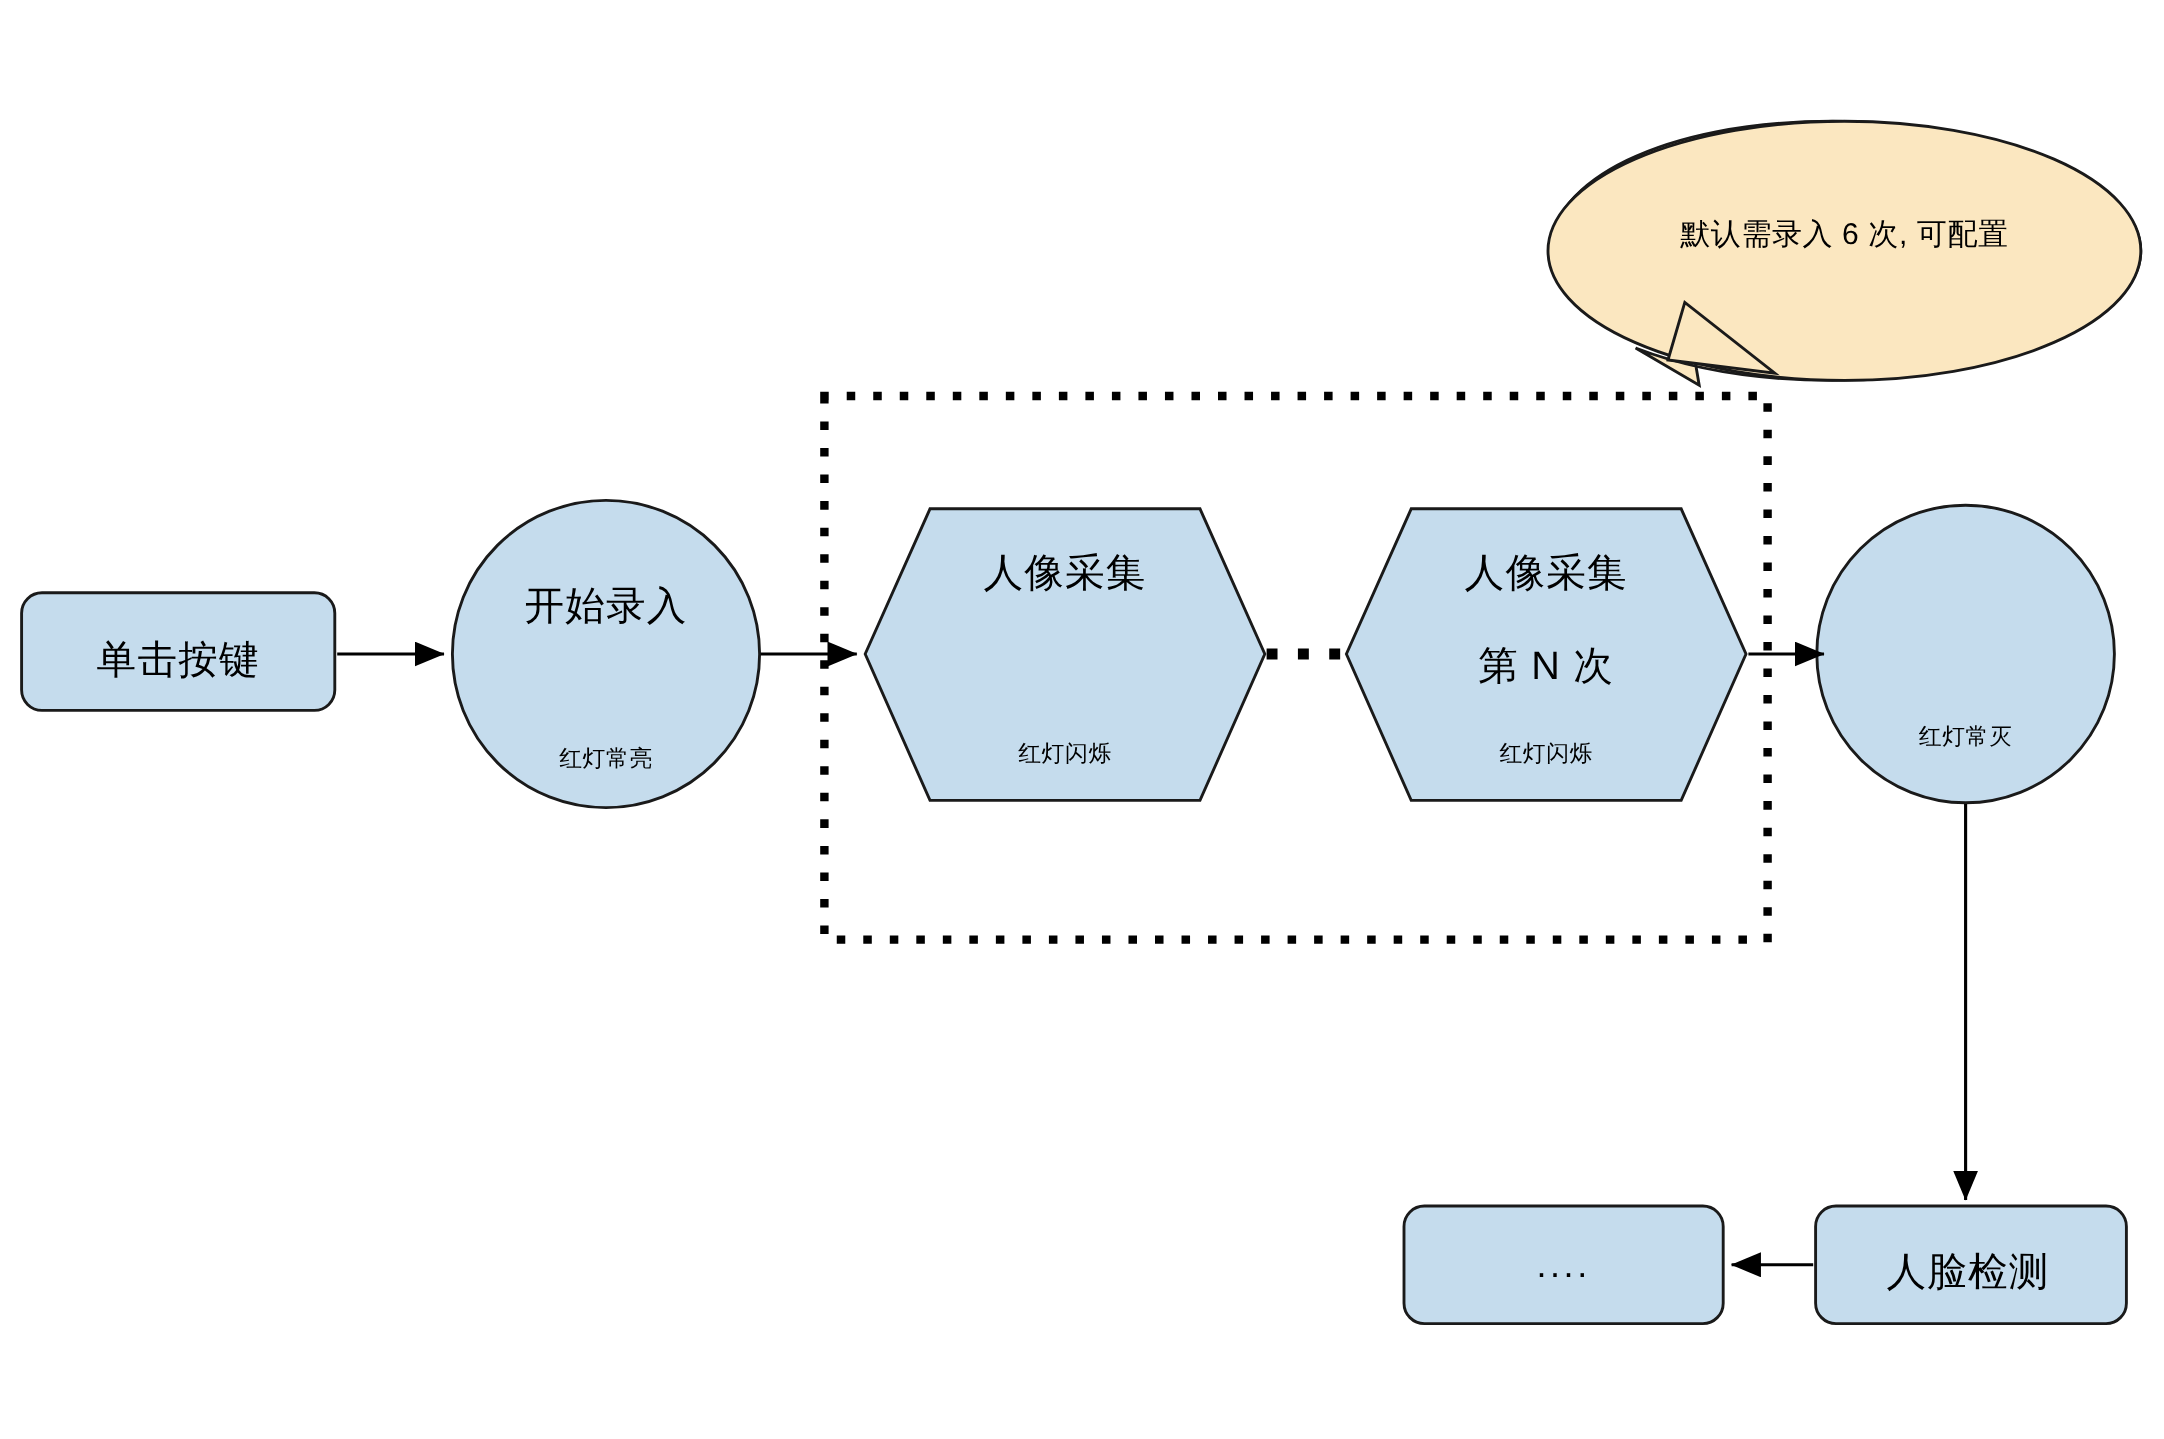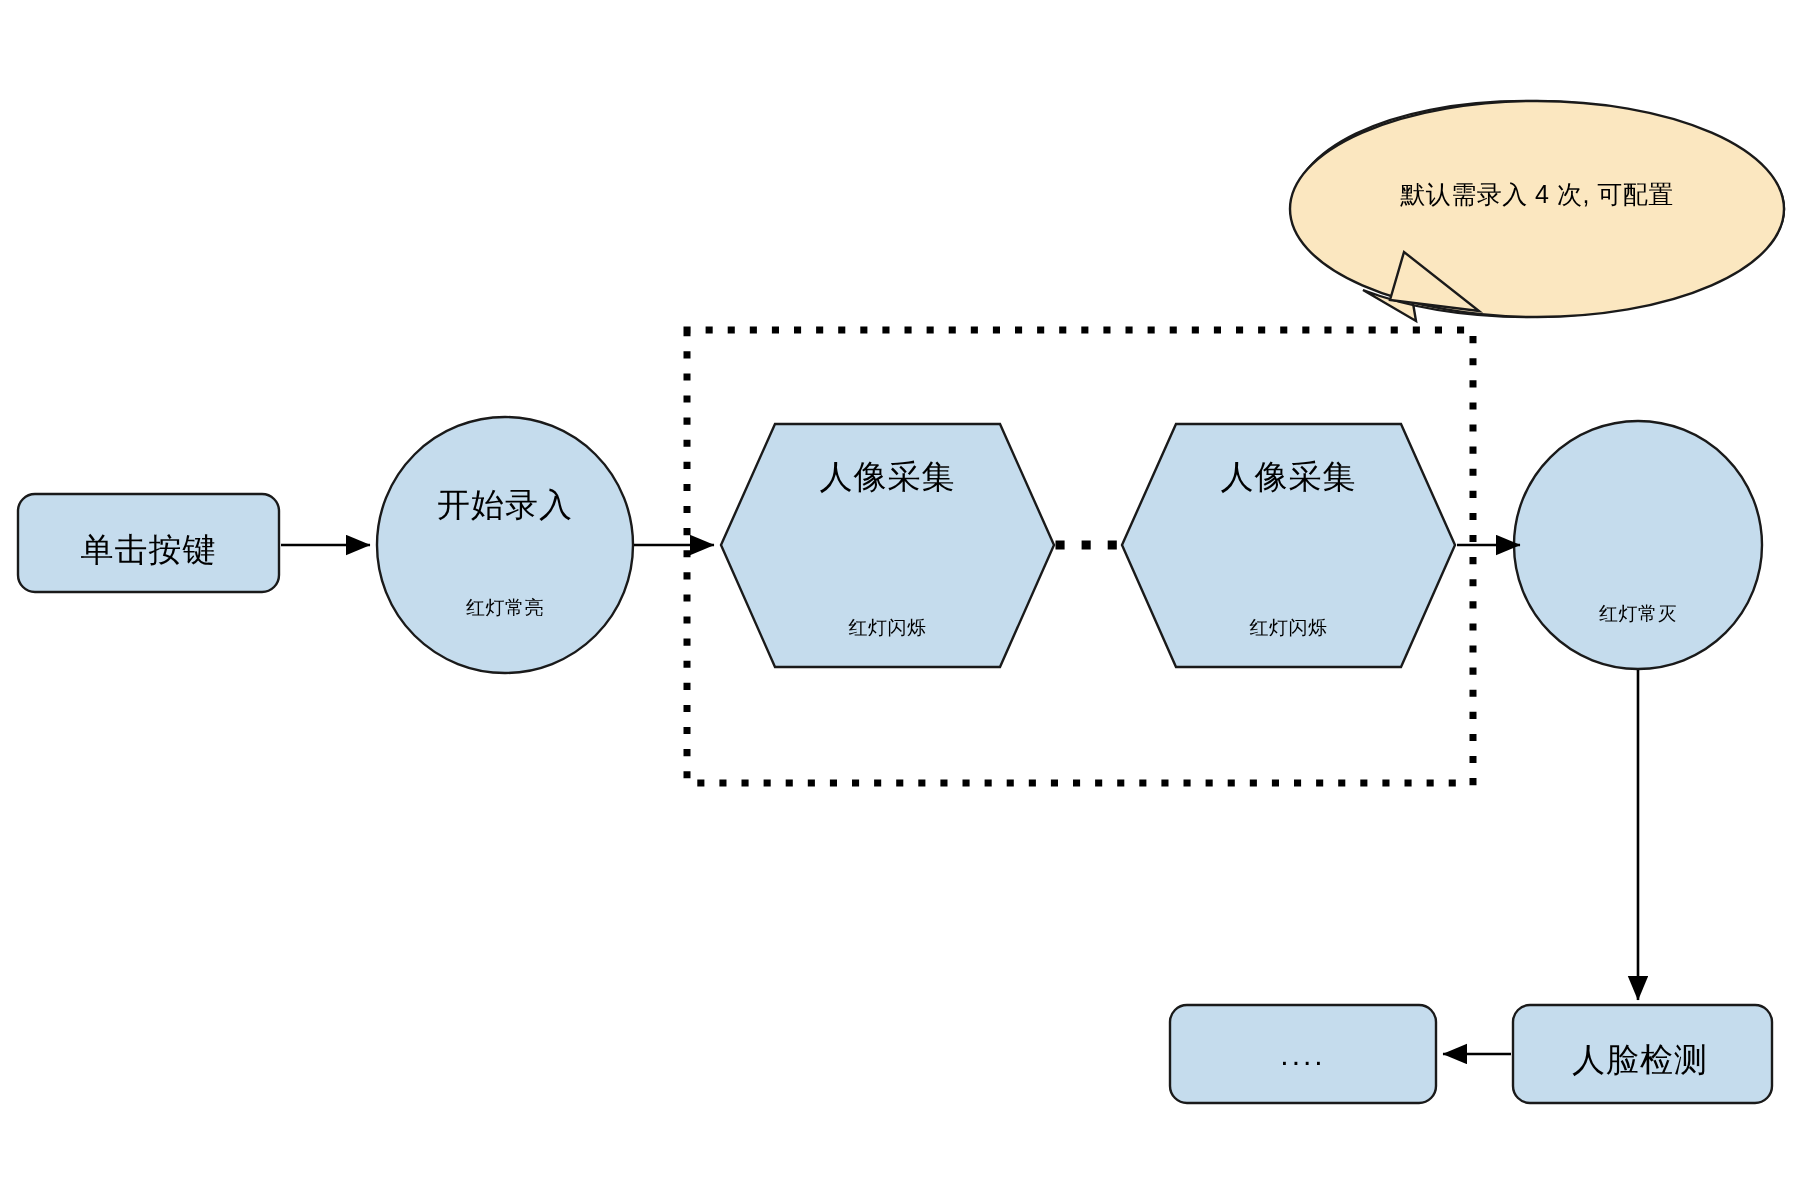--- a/index.html
+++ b/index.html
@@ -128,29 +128,30 @@
     <line class="connector" x1="1457" y1="545" x2="1520" y2="545" marker-end="url(#arrow)"></line>
 
     <line class="connector" x1="1638" y1="670" x2="1638" y2="1000" marker-end="url(#arrow)"></line>
 
     <line class="connector" x1="1511" y1="1054" x2="1443" y2="1054" marker-end="url(#arrow)"></line>
   </svg>
 
   <div class="lbl lbl-main" style="left:377px; top:483px; width:256px;">开始录入</div>
 
   <div class="lbl lbl-main" style="left:18px; top:528px; width:261px;">单击按键</div>
-  <div class="lbl lbl-sub" style="left:377px; top:595px; width:256px;">红灯常亮</div>
+  <div class="lbl lbl-sub" style="left:377px; top:619px; width:256px;">红灯常亮</div>
 
   <div class="lbl lbl-main" style="left:721px; top:455px; width:333px;">人像采集</div>
   <div class="lbl lbl-sub" style="left:721px; top:615px; width:333px;">红灯闪烁</div>
 
   <div class="lbl lbl-main" style="left:1122px; top:455px; width:333px;">人像采集</div>
+  <div class="lbl lbl-main" style="left:1122px; top:533px; width:333px;">第 N 次</div>
   <div class="lbl lbl-sub" style="left:1122px; top:615px; width:333px;">红灯闪烁</div>
 
   <div class="lbl lbl-sub" style="left:1510px; top:601px; width:256px;">红灯常灭</div>
 
   <div class="lbl lbl-main" style="left:1513px; top:1038px; width:254px;">人脸检测</div>
 
   <div class="lbl lbl-dots" style="left:1170px; top:1038px; width:266px;">....</div>
 
-  <div class="lbl lbl-callout" style="left:1292px; top:178px; width:490px;">默认需录入 4 次, 可配置</div>
+  <div class="lbl lbl-callout" style="left:1292px; top:178px; width:490px;">默认需录入 6 次, 可配置</div>
 
 </div>
 
 </body></html>

